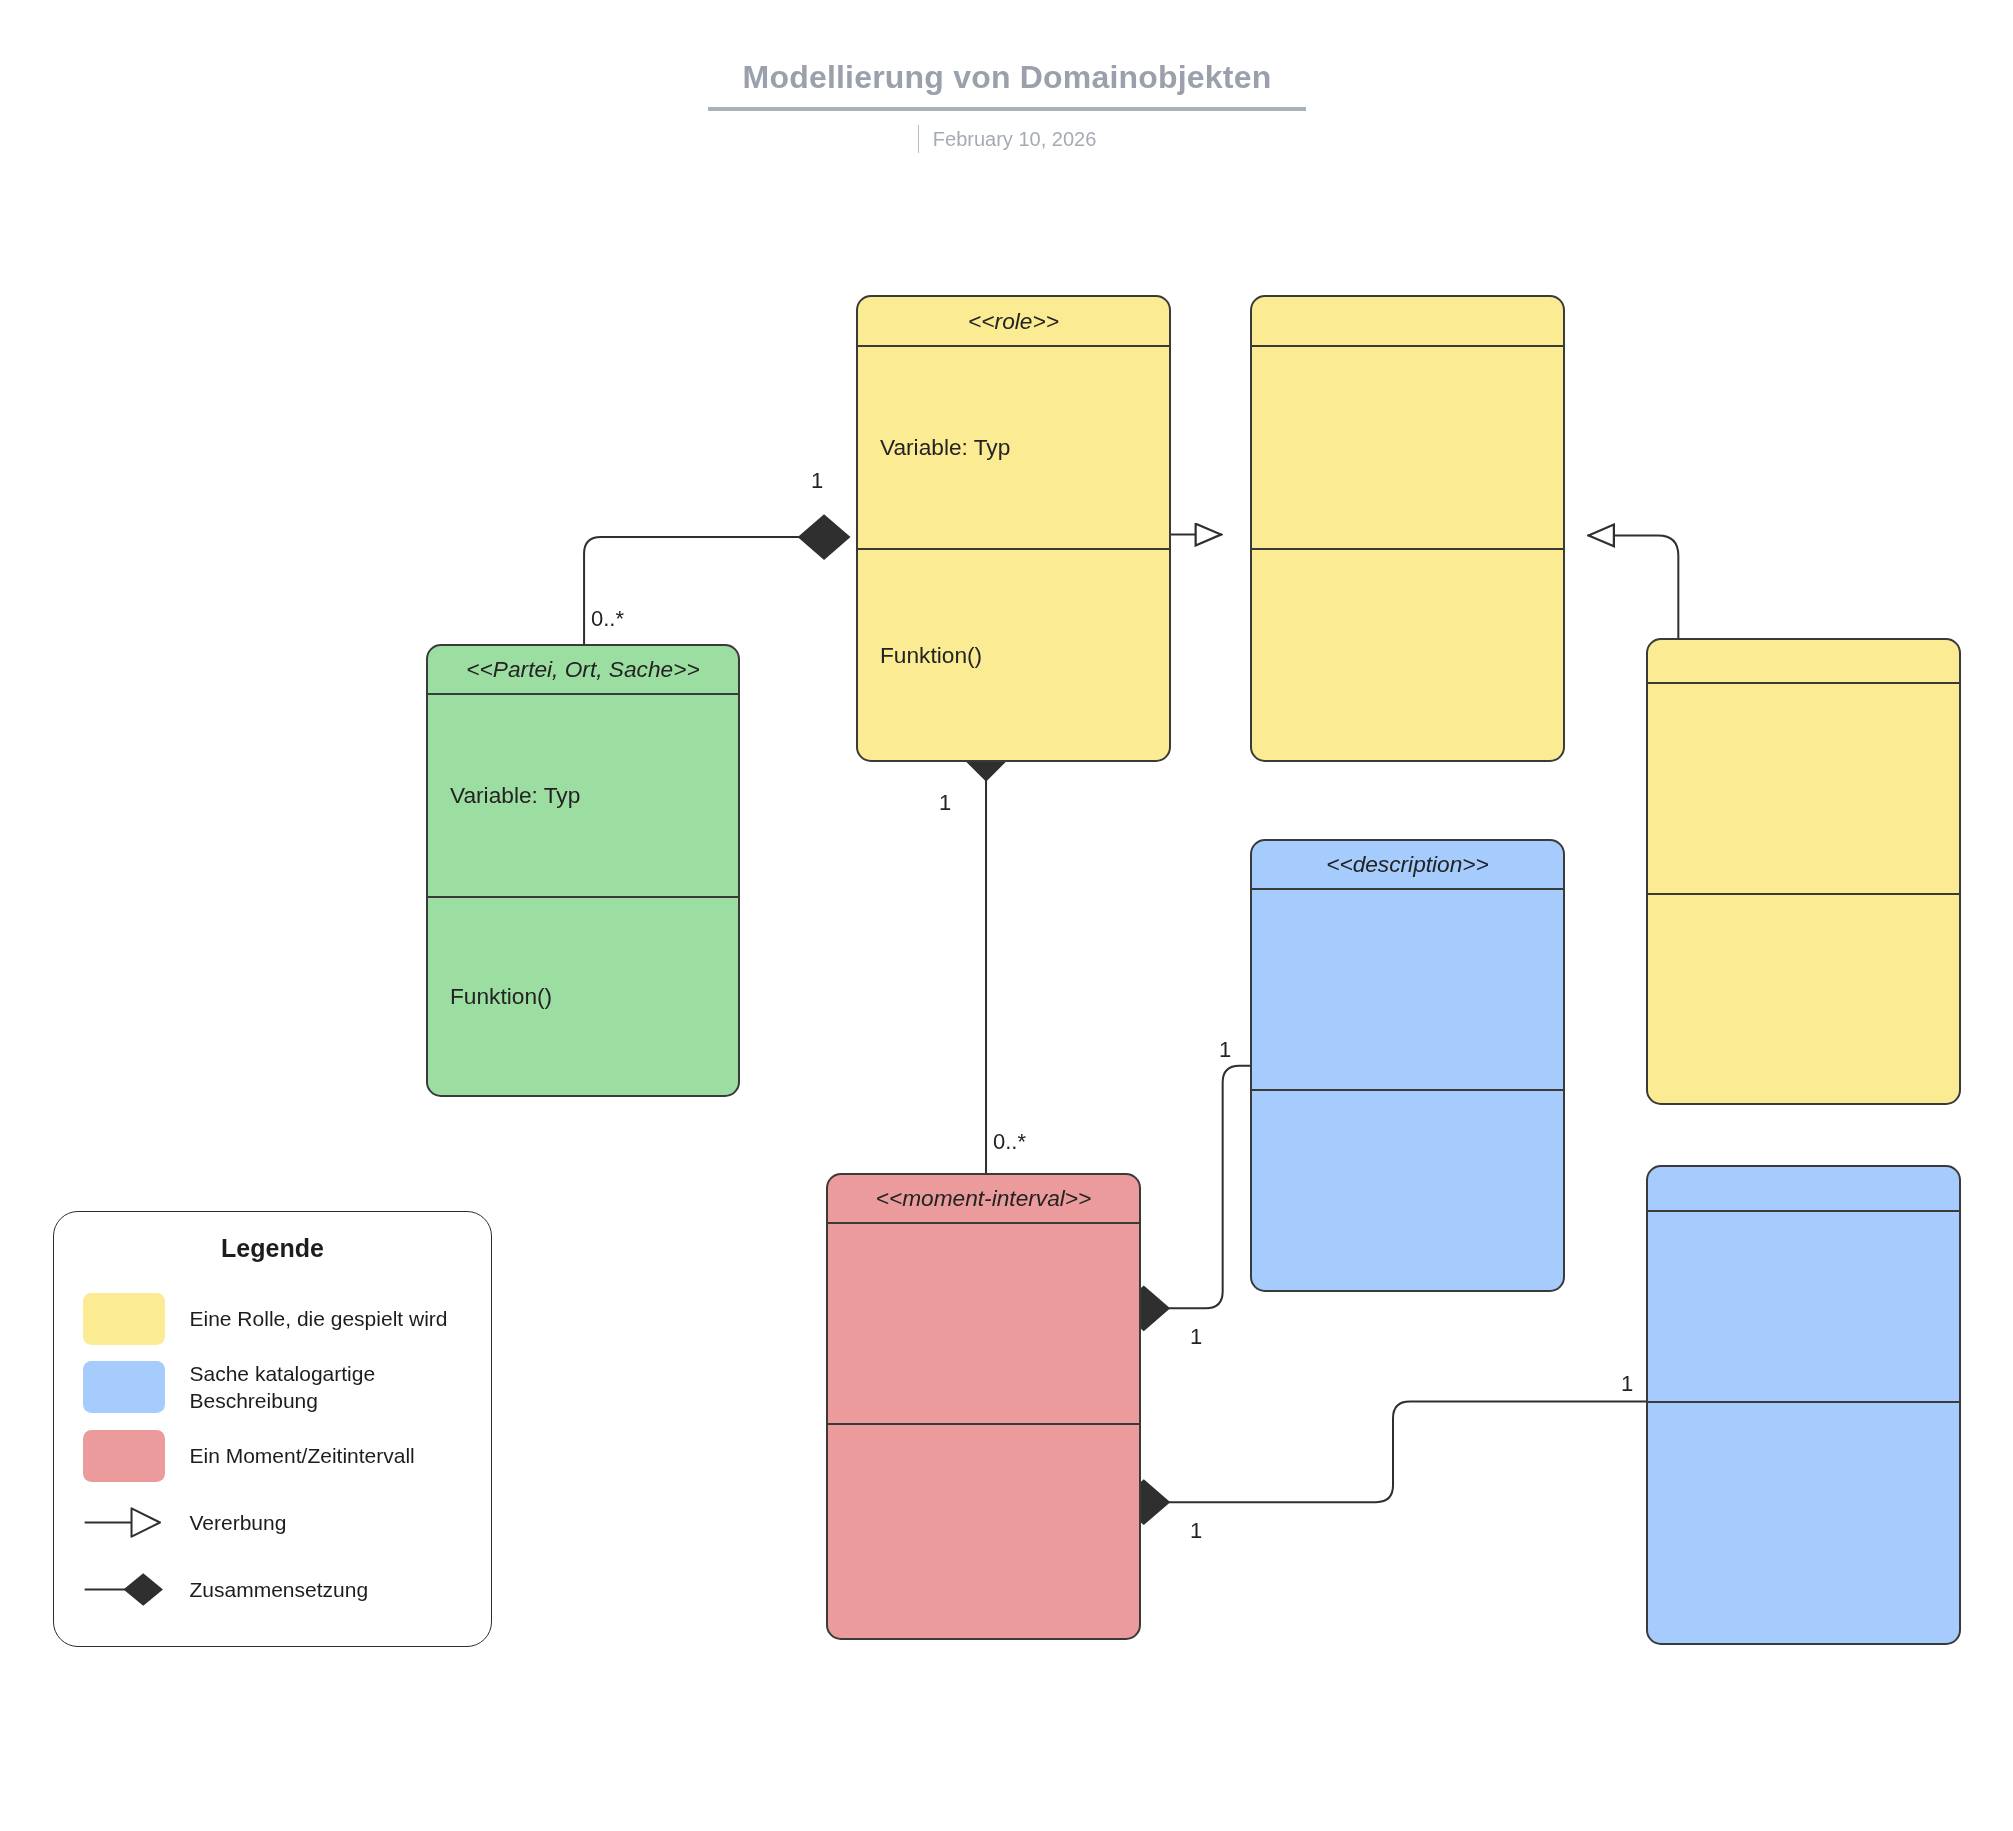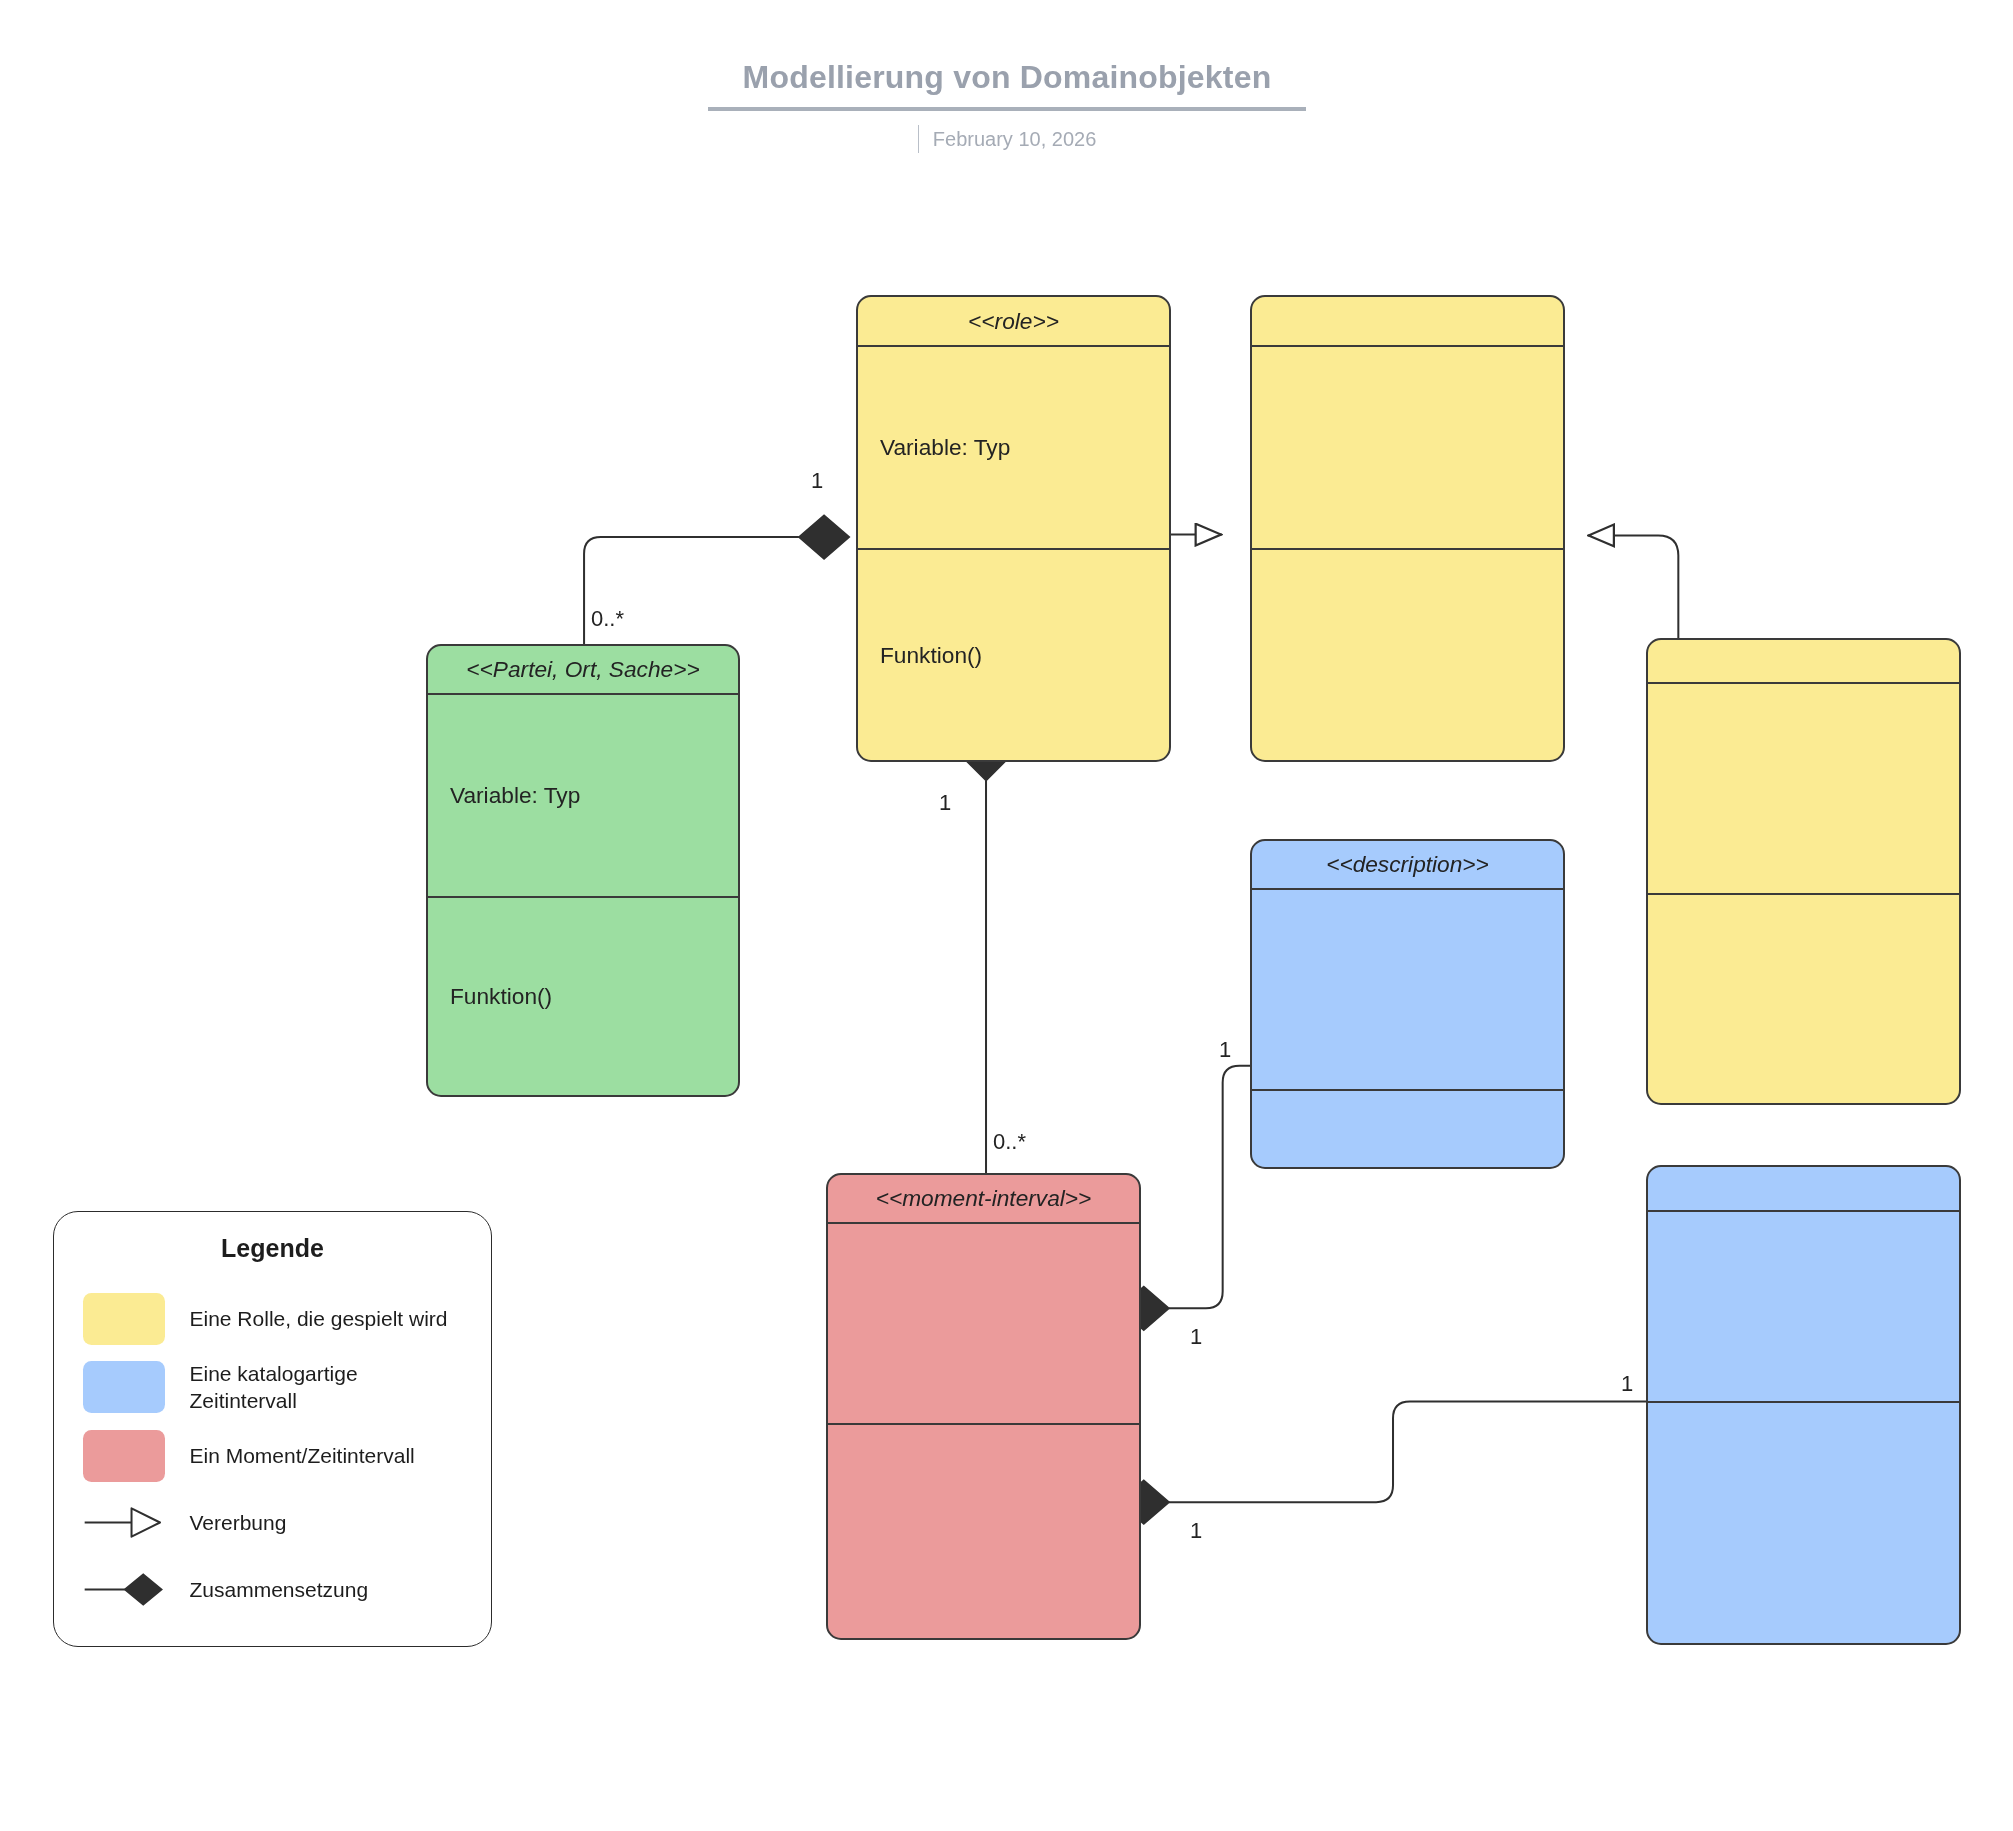--- a/index.html
+++ b/index.html
@@ -239,21 +239,21 @@
     <div class="uml-attrs" style="height:203px;">Variable: Typ</div>
     <div class="uml-ops" style="flex:1 1 auto;">Funktion()</div>
   </div>
 
   <div class="uml-box fill-red" style="left:826px; top:1173px; width:315px; height:467px;">
     <div class="uml-header" style="height:49px;">&lt;&lt;moment-interval&gt;&gt;</div>
     <div class="uml-attrs" style="height:201px;"></div>
     <div class="uml-ops" style="flex:1 1 auto;"></div>
   </div>
 
-  <div class="uml-box fill-blue" style="left:1250px; top:839px; width:315px; height:330px;">
+  <div class="uml-box fill-blue" style="left:1250px; top:839px; width:315px; height:453px;">
     <div class="uml-header" style="height:49px;">&lt;&lt;description&gt;&gt;</div>
     <div class="uml-attrs" style="height:201px;"></div>
     <div class="uml-ops" style="flex:1 1 auto;"></div>
   </div>
 
   <div class="uml-box fill-blue" style="left:1646px; top:1165px; width:315px; height:480px;">
     <div class="uml-header" style="height:45px;"></div>
     <div class="uml-attrs" style="height:191px;"></div>
     <div class="uml-ops" style="flex:1 1 auto;"></div>
   </div>
@@ -261,21 +261,21 @@
   <div id="legend">
     <div id="legend-title">Legende</div>
 
     <div class="legend-row">
       <div class="swatch" style="background:#fbeb93;"></div>
       <div class="legend-label">Eine Rolle, die gespielt wird</div>
     </div>
 
     <div class="legend-row">
       <div class="swatch" style="background:#a6cbfd;"></div>
-      <div class="legend-label">Eine katalogartige Zeitintervall</div>
+      <div class="legend-label">Sache katalogartige Beschreibung</div>
     </div>
 
 
     <div class="legend-row">
       <div class="swatch" style="background:#eb9b9b;"></div>
       <div class="legend-label">Ein Moment/Zeitintervall</div>
     </div>
 
     <div class="legend-row">
       <div class="glyph">

